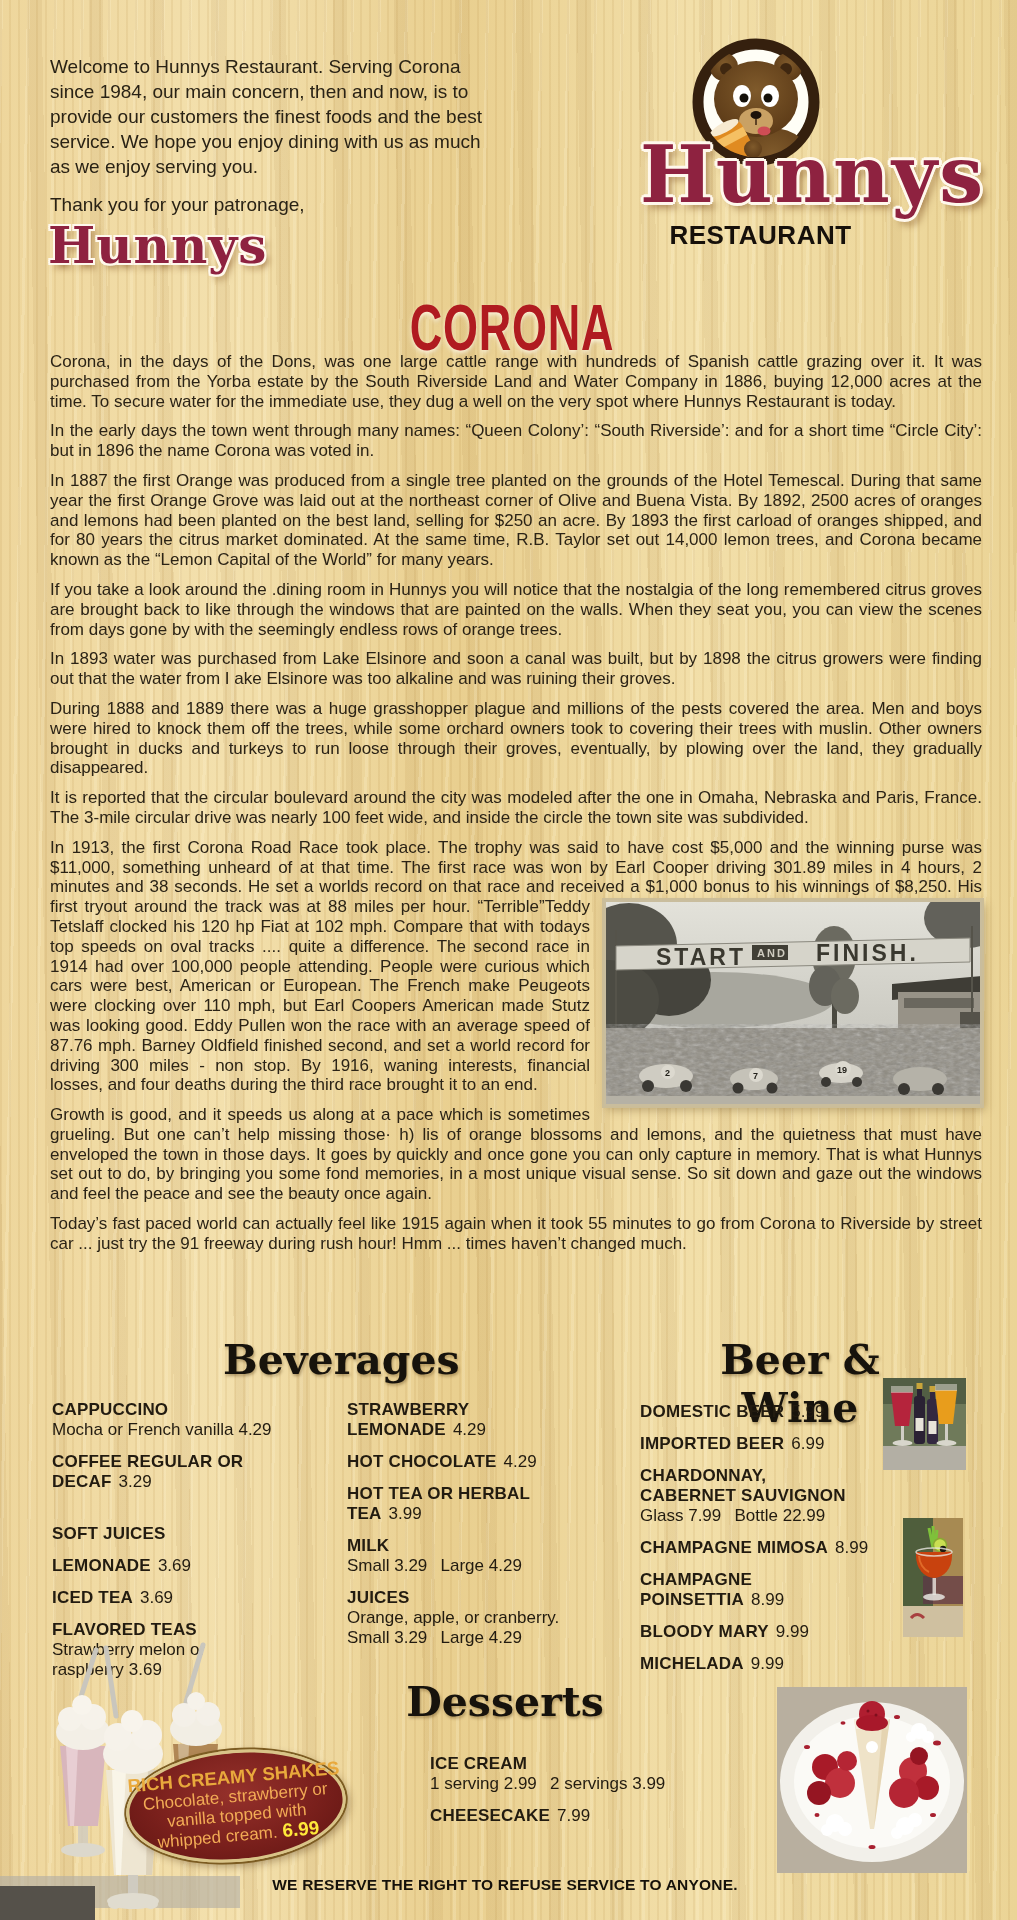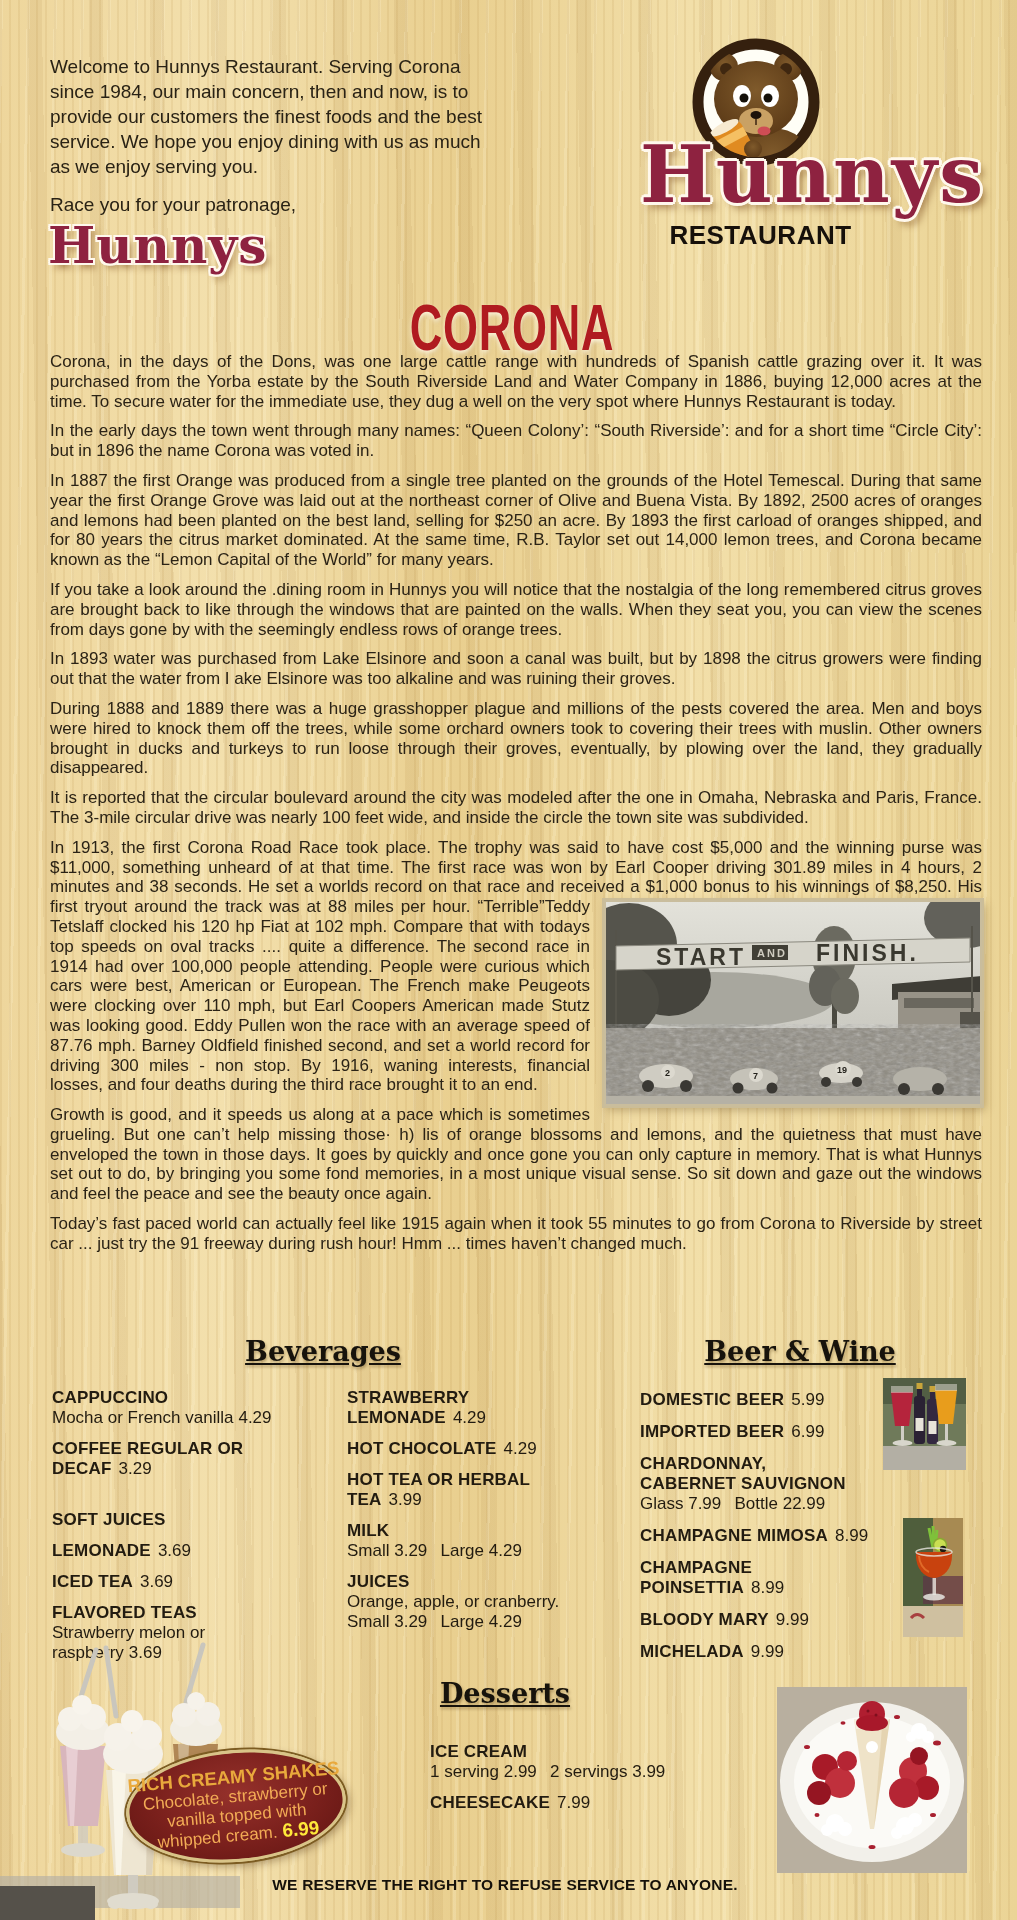--- a/index.html
+++ b/index.html
@@ -44,23 +44,23 @@
     transform:scale(.75,1.08);transform-origin:50% 50%;letter-spacing:1px;
     text-shadow:0 3px 6px rgba(255,250,228,.95), 2px 4px 5px rgba(190,150,80,.45);
   }
   .history{left:42px;top:352px;width:940px;font-size:17px;line-height:19.8px;color:#2b2316;}
   .hp{margin:0 0 10px 8px;text-align:justify;}
   .race-wrap{
     float:right;width:378px;height:206px;margin:3px 0 8px 14px;
     box-shadow:0 0 0 2px #cbbd98, 3px 4px 9px rgba(90,60,20,.35);
   }
   
-  .big-head{font-family:"DejaVu Serif",serif;font-weight:700;font-size:27px;color:#17130c;
-            text-shadow:1px 2px 3px rgba(85,58,16,.4);text-align:center;text-decoration:underline;}
-  .mi{margin-bottom:11px;font-size:17px;line-height:20px;color:#221b10;}
+  .big-head{font-family:"DejaVu Serif",serif;font-weight:700;font-size:41px;color:#17130c;
+            text-shadow:1px 2px 3px rgba(85,58,16,.4);text-align:center;}
+  .mi{margin-bottom:11px;font-size:17px;line-height:20px;color:#221b10;margin-top:12px;}
   .bw .mi{margin-bottom:12px;}
   .mi-name{font-weight:700;white-space:pre-line;letter-spacing:.2px;}
   .mi-price{margin-left:7px;text-align:center;}
   .mi-desc{white-space:pre-line;}
   .mi-desc .mi-price{margin-left:5px;}
   
   .badge{
     left:126px;top:1750px;width:214px;height:106px;border-radius:50%;
     background:radial-gradient(ellipse at 50% 38%, #95312b 0%, #7a201c 55%, #5f1411 100%);
     border:3px solid #d9c488;box-shadow:0 0 0 2px #7c5c22, 3px 4px 8px rgba(70,40,10,.4);
@@ -70,21 +70,21 @@
   .badge .l{font-size:17px;line-height:19px;color:#f2ab55;}
   .badge .bprice{color:#ffe93a;font-weight:700;font-size:19px;margin-left:5px;}
   
   .footer{left:0;top:1876px;width:1010px;text-align:center;font-weight:700;
           font-size:15.5px;letter-spacing:.2px;color:#15110a;}
 </style>
 </head>
 <body>
 
 <div class="abs welcome">Welcome to Hunnys Restaurant. Serving Corona since 1984, our main concern, then and now, is to provide our customers the finest foods and the best service. We hope you enjoy dining with us as much as we enjoy serving you.</div>
-<div class="abs thanks">Race you for your patronage,</div>
+<div class="abs thanks">Thank you for your patronage,</div>
 <div class="abs sig">Hunnys</div>
 
 <div class="abs logo-wrap">
   <span class="bear">
     <svg width="132" height="150" viewBox="0 0 132 150">
       <defs>
         <radialGradient id="fur" cx="50%" cy="38%" r="75%">
           <stop offset="0%" stop-color="#7f5a2b"></stop>
             <stop offset="100%" stop-color="#553413"></stop>
         </radialGradient>

